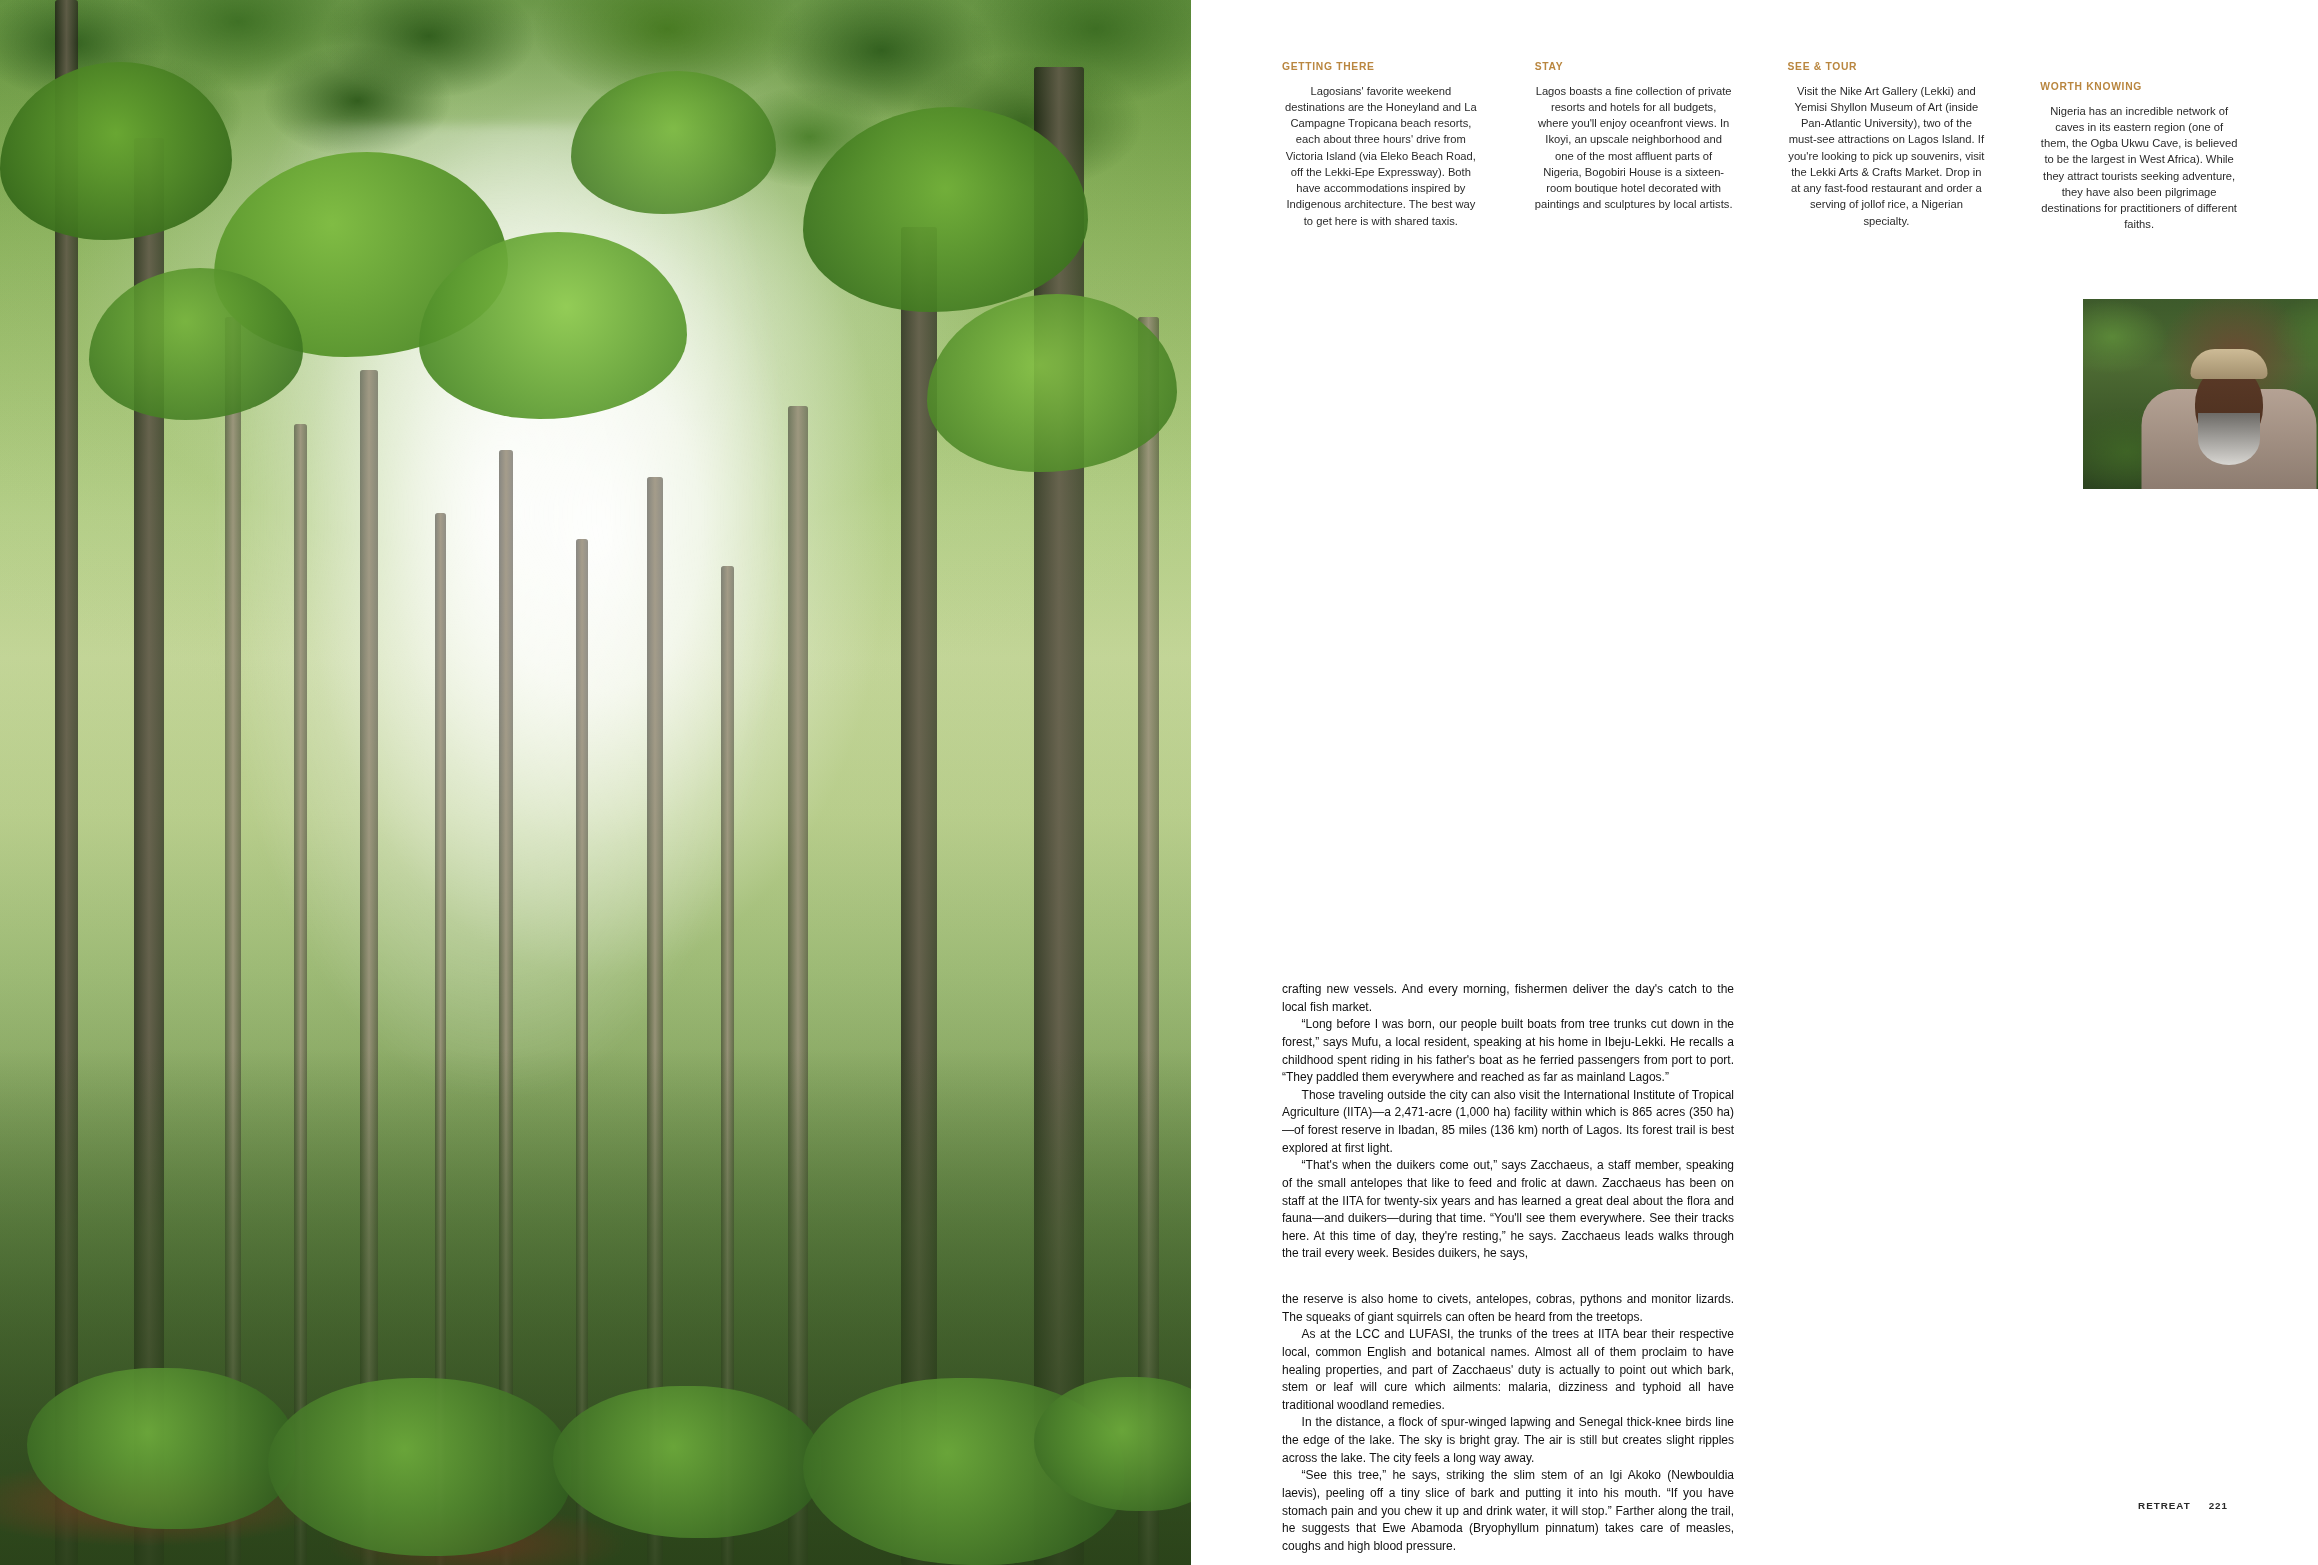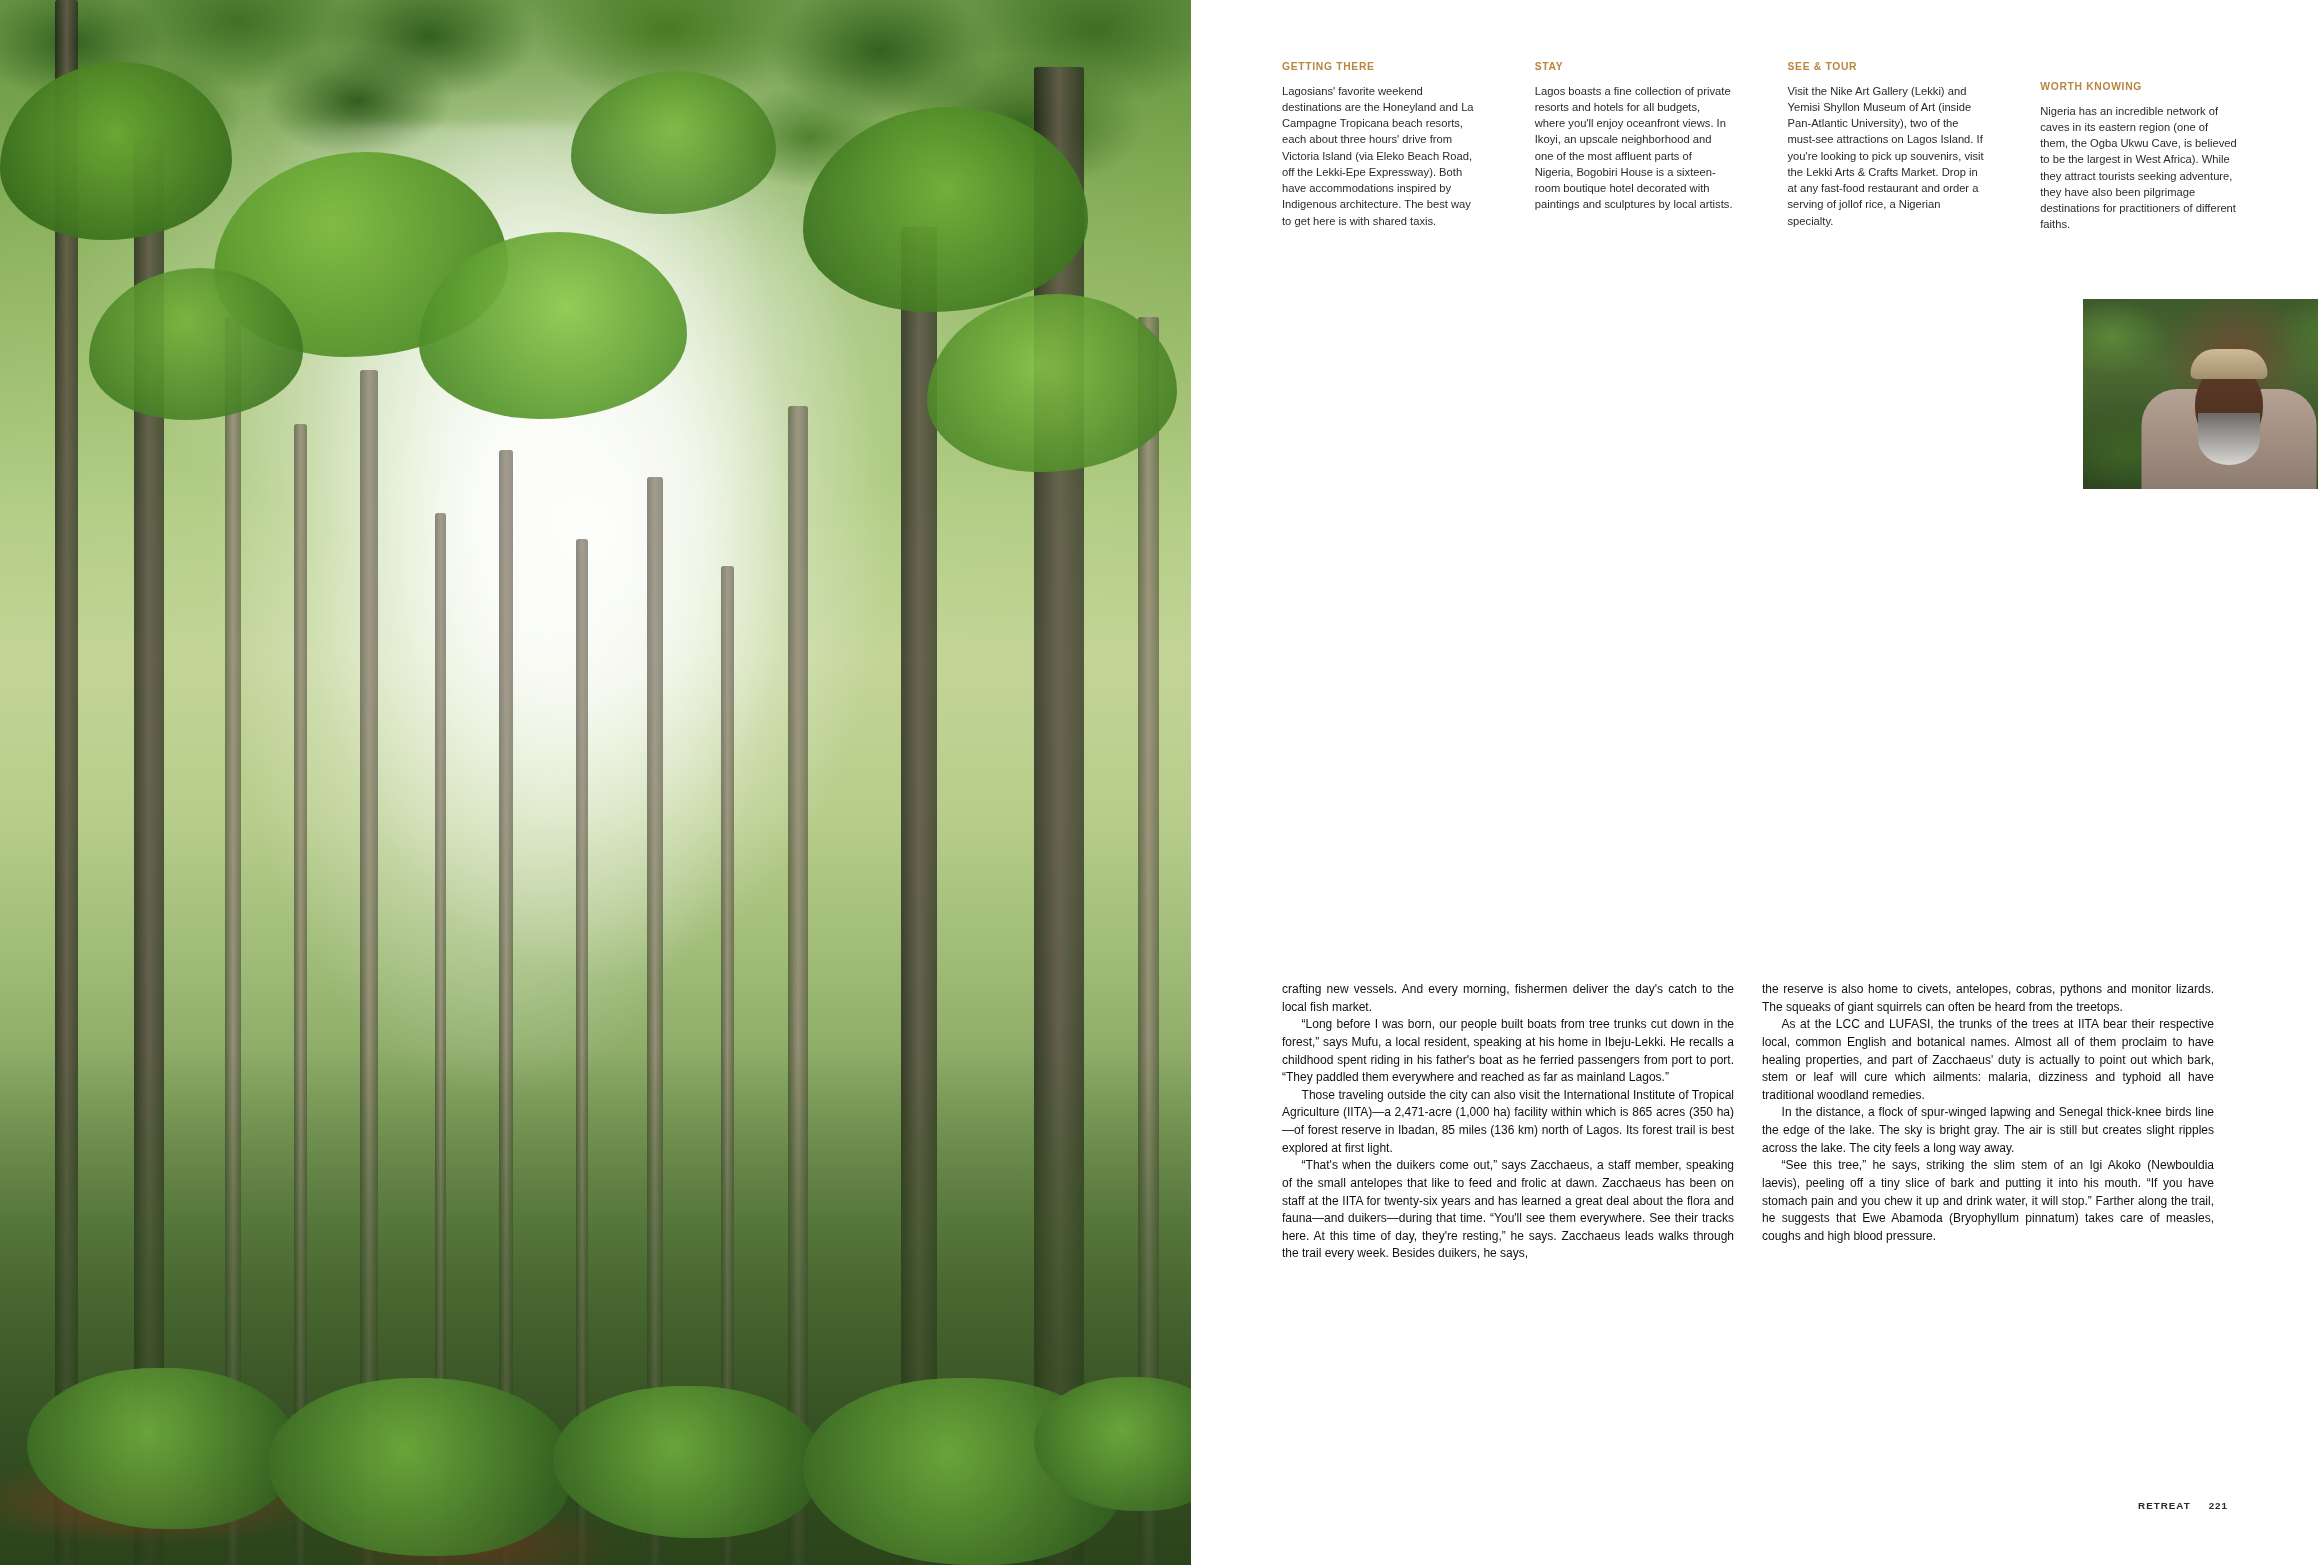--- a/index.html
+++ b/index.html
@@ -86,21 +86,21 @@
     position:absolute;left:91px;top:61px;width:956px;
     display:flex;gap:8px;
   }
   .info-col{width:207px;margin-right:47px;}
   .info-col:last-child{margin-right:0;margin-top:20px;}
   .info-head{
     font-size:10.3px;letter-spacing:0.7px;color:#b9863f;font-weight:700;
     text-transform:uppercase;margin-bottom:10.7px;
   }
   .info-body{
-    font-size:11.2px;line-height:1.45;color:#2a2a2a;
+    font-size:11.2px;line-height:1.45;color:#2a2a2a;text-align:center;
   }
 
   
   .photo-pair{position:absolute;left:892px;top:299px;}
   .photo{position:absolute;width:292px;height:190px;overflow:hidden;}
   .photo.portrait-man{left:0;top:0;}
 
   .man-bg{position:absolute;inset:0;
     background:
       radial-gradient(ellipse 107px 98px at 52% 30%, #6a4a33 0%, rgba(106,74,51,0) 70%),
@@ -118,21 +118,21 @@
     width:175px;height:100px;background:linear-gradient(to bottom,#b5a294,#8d7c70);
     border-radius:36px 36px 0 0;}
   .man-head{position:absolute;left:50%;top:66px;transform:translateX(-50%);
     width:68px;height:82px;border-radius:48%;background:linear-gradient(to bottom,#5b3a27,#4a2e1e);}
   .man-cap{position:absolute;left:50%;top:50px;transform:translateX(-50%);
     width:77px;height:30px;border-radius:39px 39px 9px 9px;background:linear-gradient(to bottom,#cdbb96,#a28f6d);}
   .man-beard{position:absolute;left:50%;top:114px;transform:translateX(-50%);
     width:62px;height:52px;border-radius:0 0 50% 50%;background:linear-gradient(to bottom,#6c6a66,#d8d6d2);}
 
   
-  .body-cols{position:absolute;left:91px;top:981px;width:956px;display:flex;gap:28px;}
+  .body-cols{position:absolute;left:91px;top:981px;width:956px;display:flex;gap:28px;flex-direction:column;}
   .body-col{width:452px;}
   .body-col p{
     margin:0;font-size:12px;line-height:1.47;text-align:justify;
     text-justify:inter-word;color:#111;
   }
   .body-col p.indent{text-indent:19.6px;}
 
   .folio{
     position:absolute;right:91px;bottom:54px;
     font-size:9.8px;letter-spacing:1px;color:#2a2a2a;font-weight:700;

